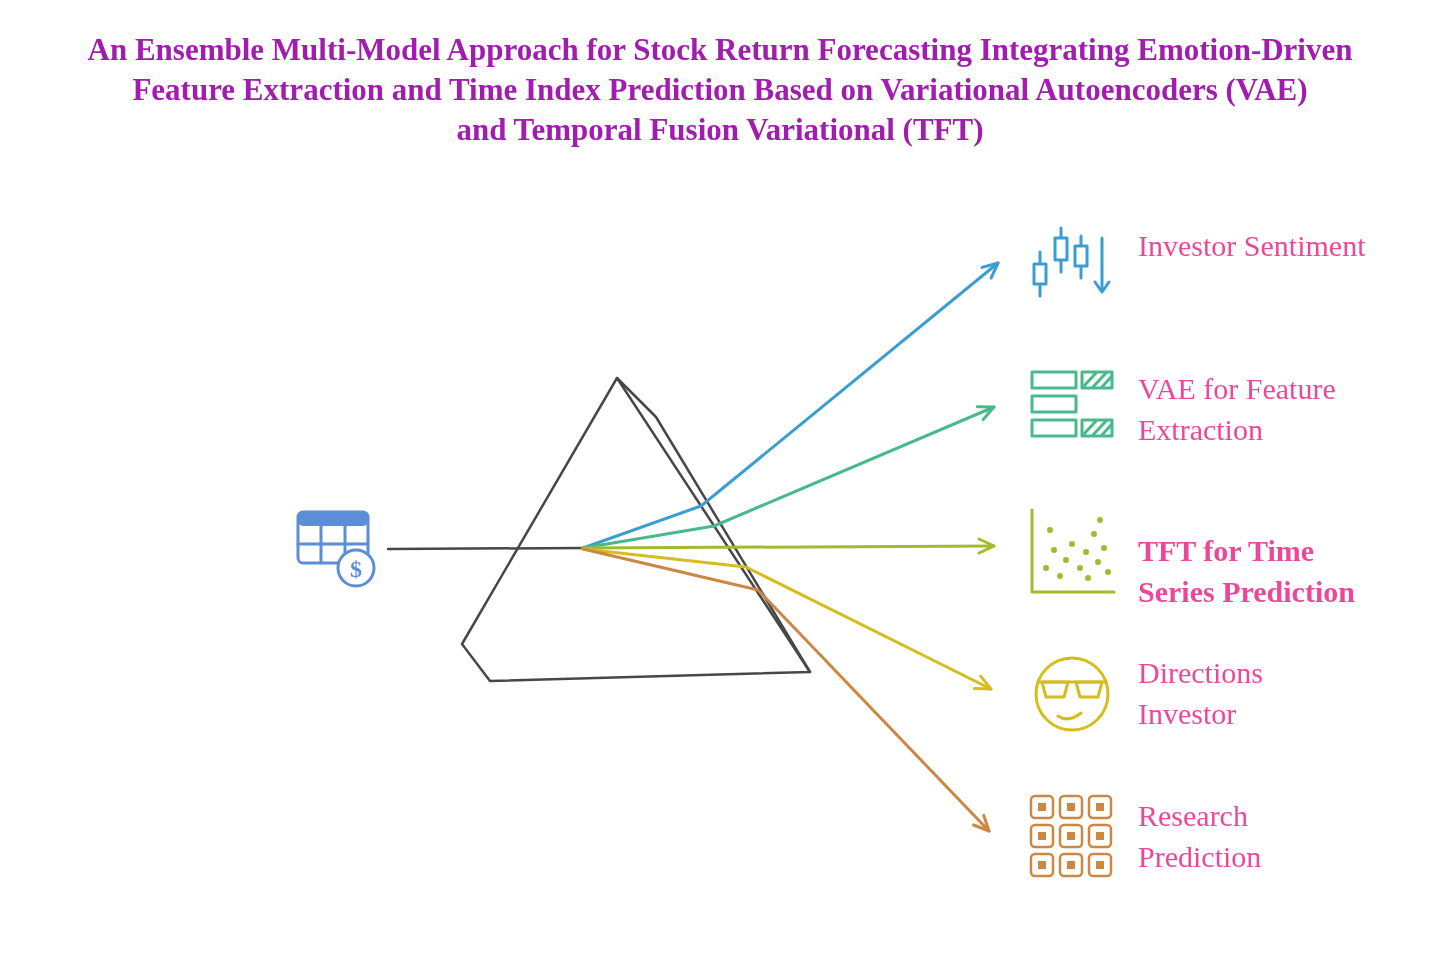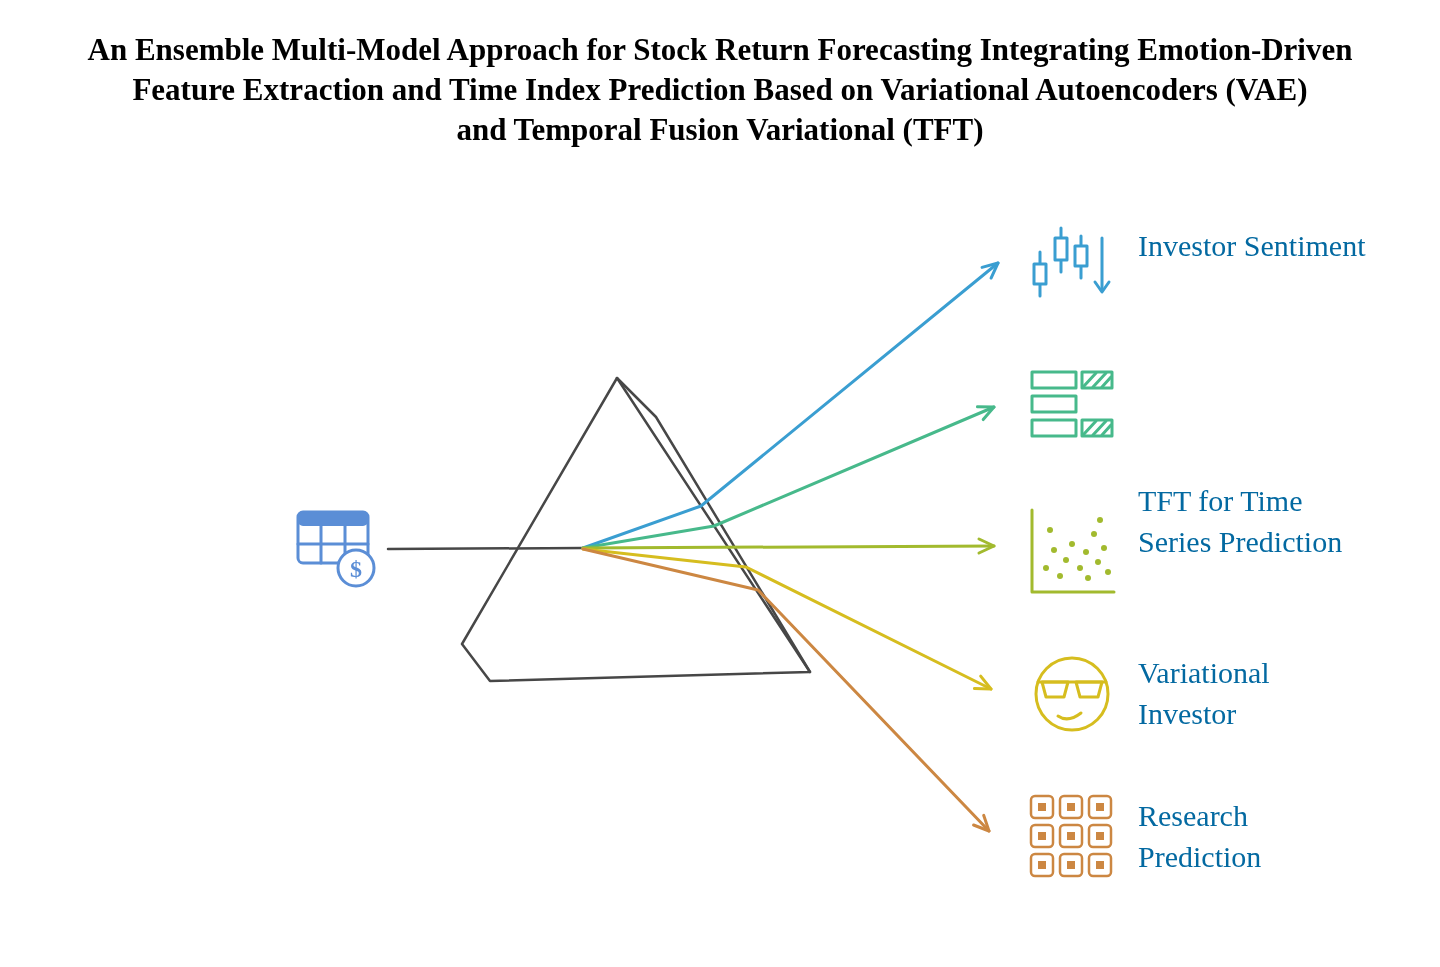--- a/index.html
+++ b/index.html
@@ -2,52 +2,56 @@
 <html><head>
 <meta charset="utf-8">
 <style>
   html,body{margin:0;padding:0;background:#ffffff;}
   .stage{
     position:relative;width:1440px;height:967px;background:#ffffff;overflow:hidden;
     font-family:"Liberation Serif","DejaVu Serif",serif;
   }
   .title{
     position:absolute;top:30px;left:0;width:100%;text-align:center;
-    font-weight:bold;font-size:31px;line-height:40px;color:#000000;
+    font-weight:bold;font-size:31px;line-height:40px;color:#a21caf;
   }
-  .label{position:absolute;font-size:30px;line-height:41px;color:#0369a1;}
+  .label{position:absolute;font-size:30px;line-height:41px;color:#ec4899;}
   .lbl-input{left:44px;top:528px;}
   .lbl-0{left:1138px;top:225px;}
   .lbl-1{left:1138px;top:368px;}
-  .lbl-2{left:1138px;top:480px;}
+  .lbl-2{left:1138px;top:530px;font-weight:bold;}
   .lbl-3{left:1138px;top:652px;}
   .lbl-4{left:1138px;top:795px;}
   svg.overlay{position:absolute;left:0;top:0;}
 </style>
 </head>
 <body>
 
 <div class="stage">
 
   <div class="title">
     <div>An Ensemble Multi-Model Approach for Stock Return Forecasting Integrating Emotion-Driven</div>
     <div>Feature Extraction and Time Index Prediction Based on Variational Autoencoders (VAE)</div>
     <div>and Temporal Fusion Variational (TFT)</div>
   </div>
 
 
   <div class="label lbl-0">
     <div>Investor Sentiment</div>
   </div>
+  <div class="label lbl-1">
+    <div>VAE for Feature</div>
+    <div>Extraction</div>
+  </div>
   <div class="label lbl-2">
     <div>TFT for Time</div>
     <div>Series Prediction</div>
   </div>
   <div class="label lbl-3">
-    <div>Variational</div>
+    <div>Directions</div>
     <div>Investor</div>
   </div>
   <div class="label lbl-4">
     <div>Research</div>
     <div>Prediction</div>
   </div>
 
   <svg class="overlay" width="1440" height="967" viewBox="0 0 1440 967">
 
     <g fill="none" stroke-width="2.5" stroke-linejoin="round" stroke-linecap="round" stroke="#474747">

